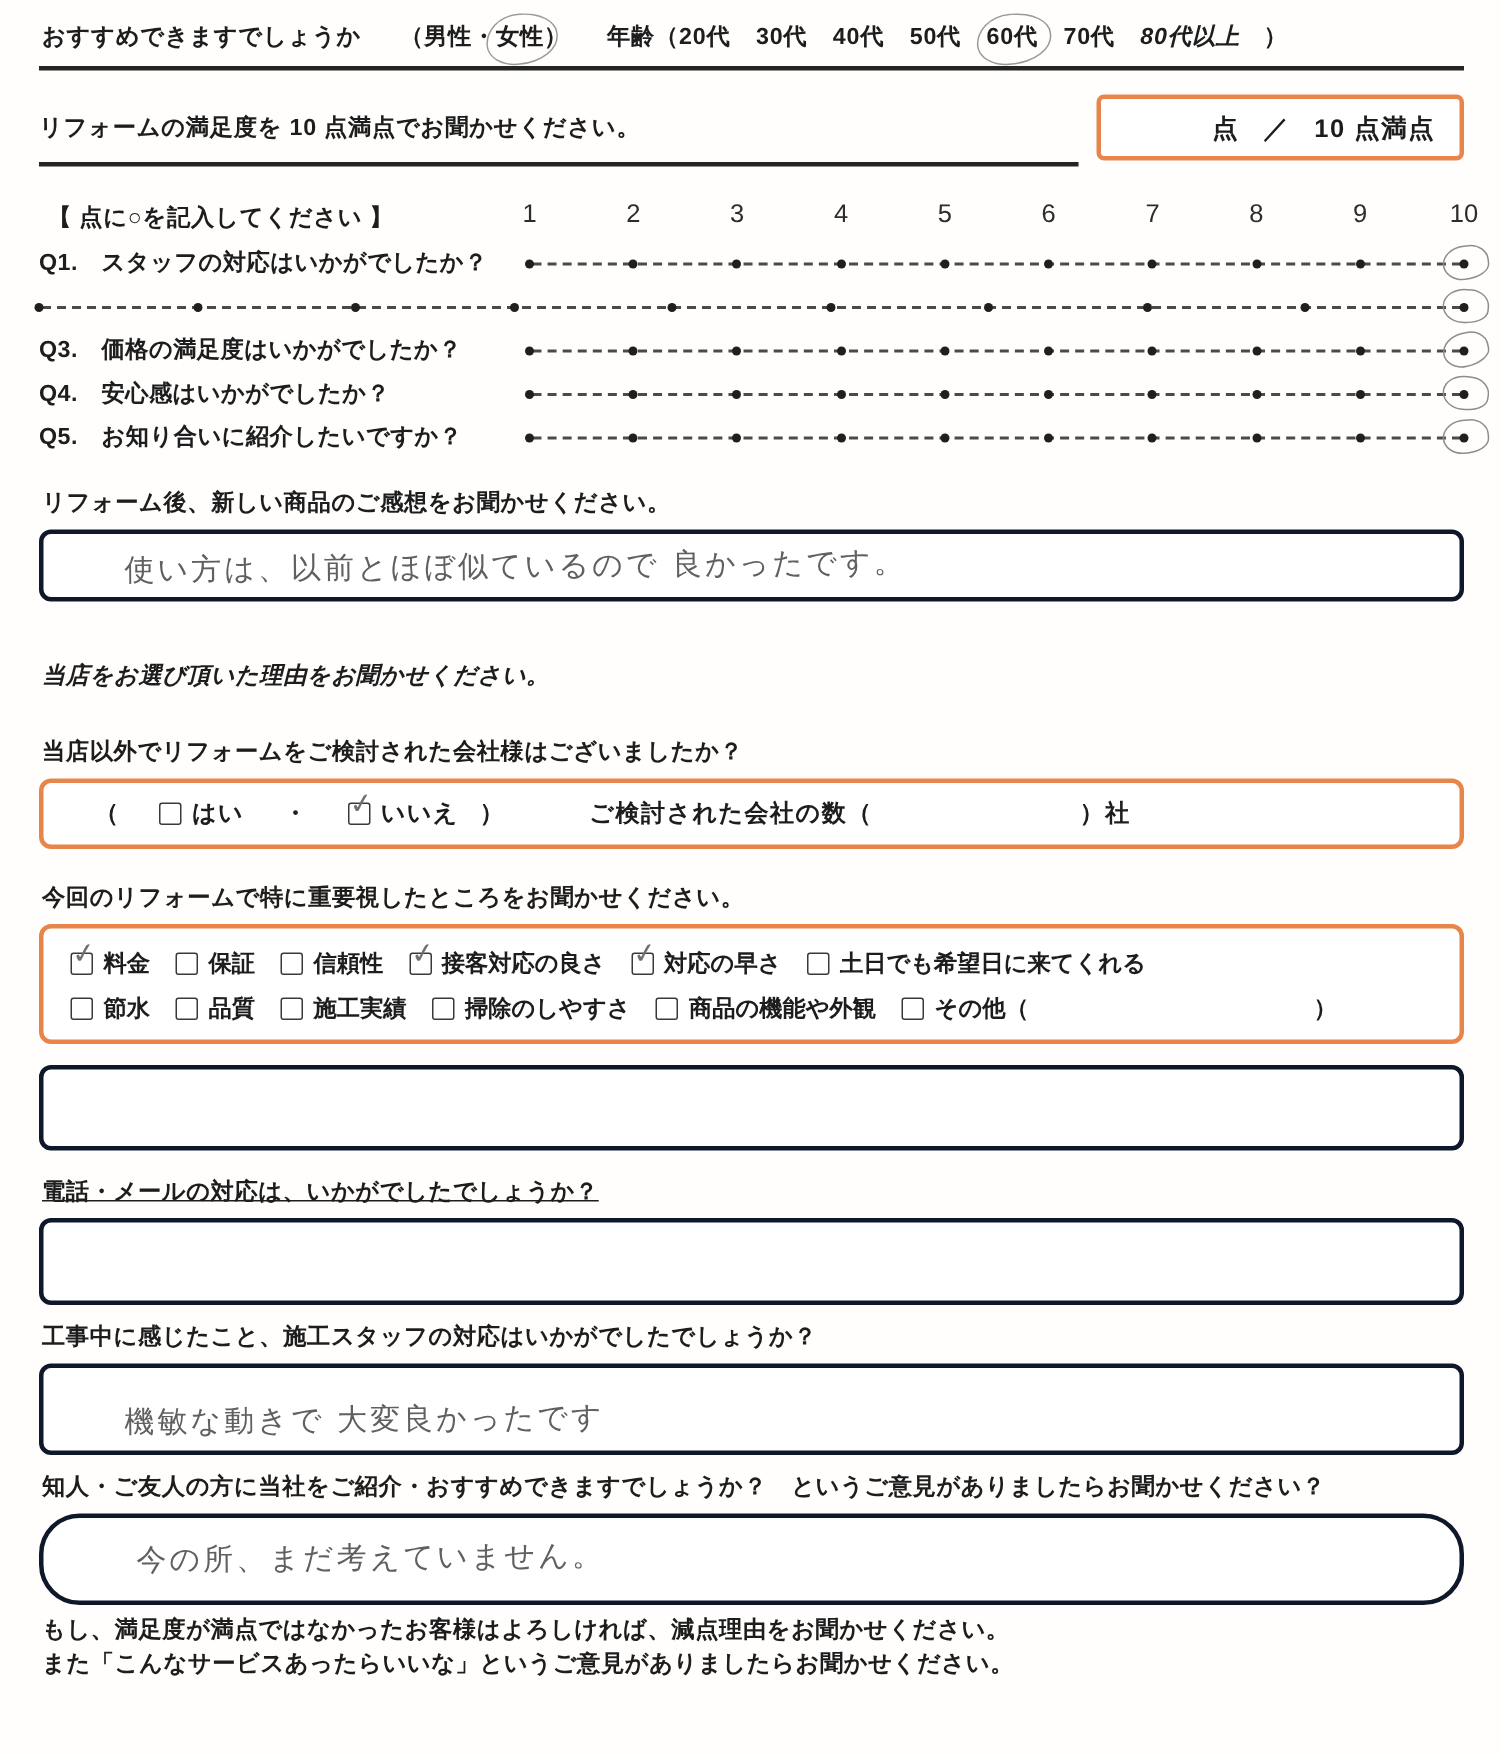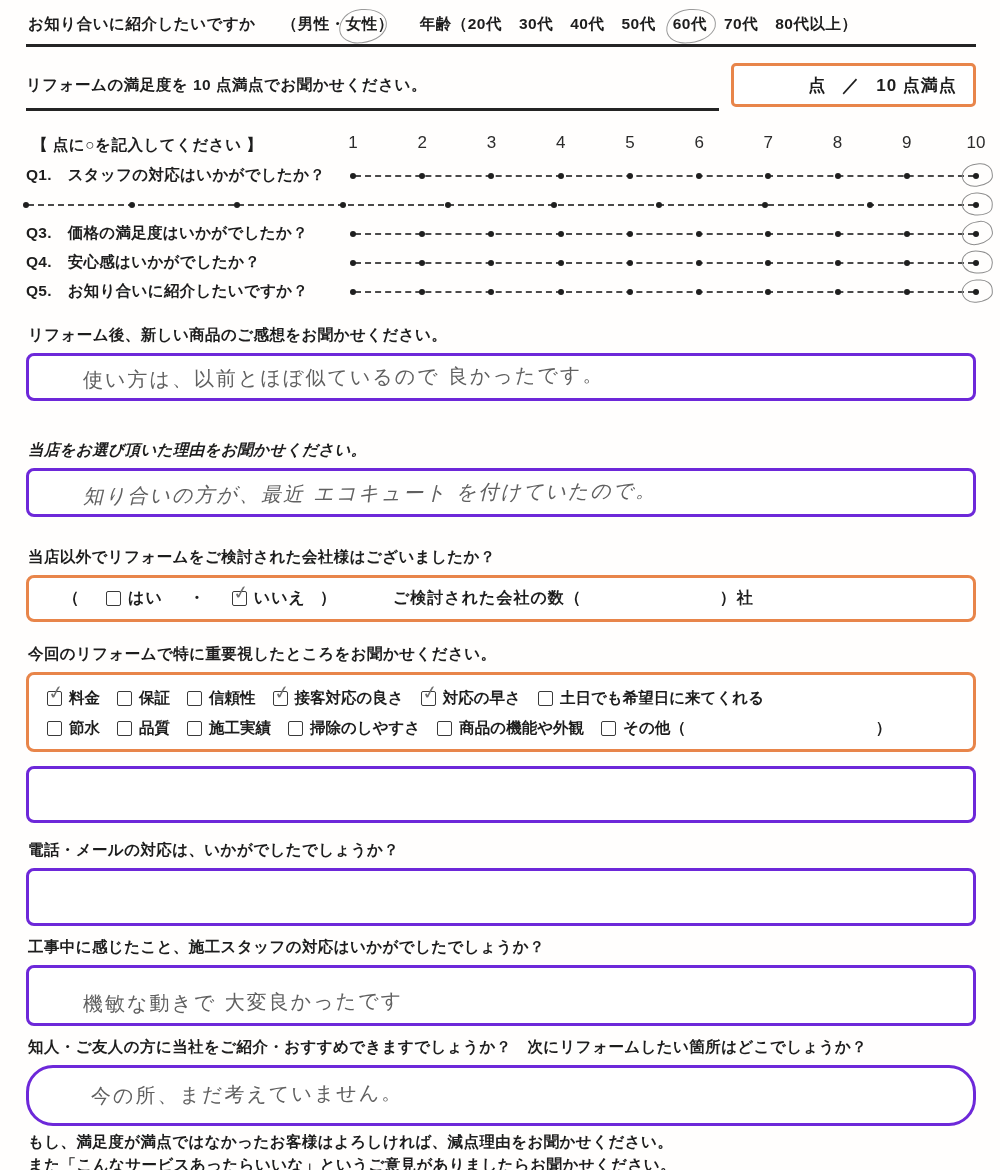--- a/index.html
+++ b/index.html
@@ -11,21 +11,21 @@
   }
 
   
   .hdr-row {
     display:flex; align-items:baseline; gap:26px;
     font-weight:700; font-size:15.5px; letter-spacing:.5px;
     padding:6px 0 9px 2px; border-bottom:3px solid #242424;
   }
   .hdr-group { white-space:nowrap; }
   .age-opt { margin-right:17px; position:relative; }
-  .age-opt:last-of-type { margin-right:0; }
+  .age-opt:last-of-type { margin-right:16px;font-style:italic; }
 
   
   .hand-circle { position:relative; display:inline-block; }
   .hand-circle::after {
     content:""; position:absolute; left:-7px; right:-9px; top:-5px; bottom:-8px;
     border:1.5px solid #9a9a9a;
     border-radius:48% 52% 58% 42% / 60% 46% 54% 44%;
     transform:rotate(-5deg); pointer-events:none;
   }
 
@@ -68,21 +68,21 @@
   .scale-line .mark {
     position:absolute; top:50%; width:31px; height:23px;
     border:1.6px solid #8d8d8d;
     border-radius:55% 45% 62% 48% / 58% 52% 46% 54%;
     background:transparent; pointer-events:none;
   }
 
   
   .q-label { font-weight:700; font-size:15.5px; letter-spacing:.4px; margin:0 0 7px 2px; }
   .answer-box {
-    width:100%; border:3px solid #6d28d9; border-radius:8px; background:#fff;
+    width:100%; border:3px solid #0f172a; border-radius:8px; background:#fff;
     display:flex; align-items:flex-end; padding:4px 14px 7px 54px;
   }
   .answer-box.center { align-items:center; }
   .handwriting {
     font-family:"DejaVu Sans","Liberation Sans",sans-serif;
     color:#606060; font-size:20px; letter-spacing:2px;
     transform:rotate(-0.6deg); white-space:nowrap;
   }
 
   
@@ -116,32 +116,32 @@
 
   .two-line-label .q-label { margin-bottom:2px; }
   .two-line-label { margin-bottom:7px; }
 
   
   .sec-product { margin-top:19px; } .sec-product .answer-box { height:48px; }
   .sec-reason { margin-top:39px;font-style:italic; } .sec-reason .answer-box { height:49px; }
   .sec-companies { margin-top:30px; }
   .sec-priorities { margin-top:22px; }
   .sec-estimate { margin-top:14px; } .sec-estimate .answer-box { height:57px; }
-  .sec-phone { margin-top:17px; } .sec-phone .answer-box { height:58px; }
+  .sec-phone { margin-top:17px;text-decoration:underline; } .sec-phone .answer-box { height:58px; }
   .sec-construction { margin-top:11px; } .sec-construction .answer-box { height:61px; }
   .sec-referral { margin-top:11px; } .sec-referral .answer-box { height:61px; padding-left:62px;border-radius:27px; }
   .sec-deduction { margin-top:6px; }
 </style>
 </head>
 <body>
 
 <div class="page">
 
   <div class="hdr-row">
-    <span class="hdr-group">お知り合いに紹介したいですか</span>
+    <span class="hdr-group">おすすめできますでしょうか</span>
     <span class="hdr-group"><span>（</span><span>男性</span><span>・</span><span class="hand-circle"><span>女性</span></span><span>）</span></span>
     <span class="hdr-group"><span>年齢</span><span>（</span><span id="age-options-list"><span class="age-opt">20代</span><span class="age-opt">30代</span><span class="age-opt">40代</span><span class="age-opt">50代</span><span class="age-opt hand-circle">60代</span><span class="age-opt">70代</span><span class="age-opt">80代以上</span></span><span>）</span></span>
   </div>
 
   <div class="sat-row">
     <div class="sat-left">リフォームの満足度を 10 点満点でお聞かせください。</div>
     <div class="score-box">
       <span class="score-blank"></span>
       <span>点</span>
       <span class="slash">／</span>
@@ -255,23 +255,20 @@
 
   <div class="sec-product">
     <div class="q-label">リフォーム後、新しい商品のご感想をお聞かせください。</div>
     <div class="answer-box">
       <span class="handwriting">使い方は、以前とほぼ似ているので 良かったです。</span>
     </div>
   </div>
 
   <div class="sec-reason">
     <div class="q-label">当店をお選び頂いた理由をお聞かせください。</div>
-    <div class="answer-box">
-      <span class="handwriting">知り合いの方が、最近 エコキュート を付けていたので。</span>
-    </div>
   </div>
 
   <div class="sec-companies">
     <div class="q-label">当店以外でリフォームをご検討された会社様はございましたか？</div>
     <div class="companies-box">
       <span>（</span>
         <span class="gap-m"></span>
       <span class="box" id="cb-yes"></span>
       <span>はい</span>
         <span class="gap-m"></span>
@@ -370,21 +367,21 @@
   </div>
 
   <div class="sec-construction">
     <div class="q-label">工事中に感じたこと、施工スタッフの対応はいかがでしたでしょうか？</div>
     <div class="answer-box">
       <span class="handwriting">機敏な動きで 大変良かったです</span>
     </div>
   </div>
 
   <div class="sec-referral">
-    <div class="q-label">知人・ご友人の方に当社をご紹介・おすすめできますでしょうか？　次にリフォームしたい箇所はどこでしょうか？</div>
+    <div class="q-label">知人・ご友人の方に当社をご紹介・おすすめできますでしょうか？　というご意見がありましたらお聞かせください？</div>
     <div class="answer-box center">
       <span class="handwriting">今の所、まだ考えていません。</span>
     </div>
   </div>
 
   <div class="sec-deduction">
     <div class="two-line-label">
       <div class="q-label">もし、満足度が満点ではなかったお客様はよろしければ、減点理由をお聞かせください。</div>
       <div class="q-label">また「こんなサービスあったらいいな」というご意見がありましたらお聞かせください。</div>
     </div>

